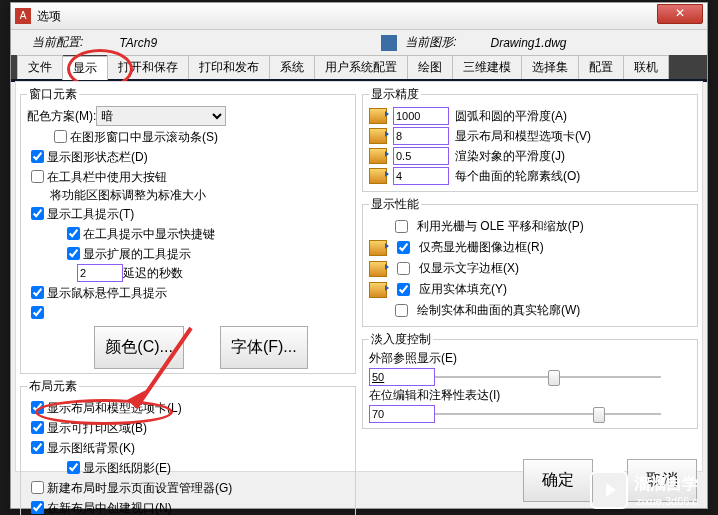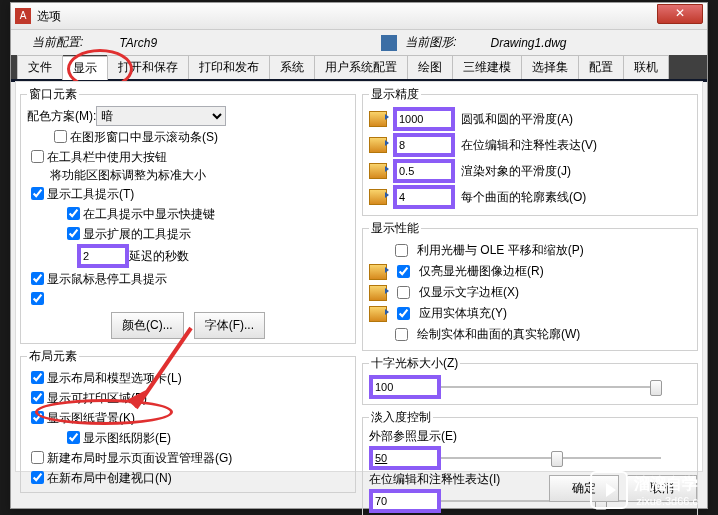--- a/index.html
+++ b/index.html
@@ -127,32 +127,33 @@
   legend { padding: 0 2px; }
   .row { display:flex; align-items:center; margin: 1px 0; line-height:16px;}
   .row.indent1 { margin-left:23px;}
   .row.indent2 { margin-left:36px;}
   .row.indent3 { margin-left:50px;}
   input[type=text].num {
     width: 50px;
     height: 16px;
     font-size: 11px;
     padding: 0 2px;
-    border: 4px solid #8b5cf6;
+    border: 1px solid #8b5cf6;
   }
   select {
     height: 20px;
     font-size: 12px;
     border: 1px solid #abadb3;
   }
   .btn {
     border: 1px solid #acacac;
     background: linear-gradient(#fdfdfd,#e3e3e3);
-    padding: 4px 10px;
-    font-size: 12px;
+    padding: 10px 10px;
+    font-size: 16px;
+    margin-left: 26px;
   }
   .btn-row { display:flex; gap:10px; justify-content:center; margin-top:4px;}
   .bottom-bar {
     position: absolute;
     bottom: 6px;
     right: 10px;
     display:flex;
     gap:8px;
   }
   .bottom-bar .btn { min-width: 70px; text-align:center;}
@@ -267,20 +268,24 @@
           <span>配色方案(M):</span>
           <select style="width:130px">
             <option>暗</option>
           </select>
         </div>
         <div class="row indent1">
             <input type="checkbox" style="">
             <span>在图形窗口中显示滚动条(S)</span>
           </div>
         <div class="row">
+            <input type="checkbox" checked="" style="">
+            <span>显示图形状态栏(D)</span>
+          </div>
+        <div class="row">
             <input type="checkbox" style="">
             <span>在工具栏中使用大按钮</span>
           </div>
         <div class="row indent1">
             <span>将功能区图标调整为标准大小</span>
           </div>
         <div class="row">
             <input type="checkbox" checked="" style="">
             <span>显示工具提示(T)</span>
           </div>
@@ -342,21 +347,21 @@
       <fieldset>
         <legend>显示精度</legend>
         <div class="prec-row">
             <span class="gold-icon"></span>
             <input type="text" class="num" value="1000" style="">
             <span>圆弧和圆的平滑度(A)</span>
           </div>
         <div class="prec-row">
             <span class="gold-icon"></span>
             <input type="text" class="num" value="8" style="">
-            <span>在位编辑和注释性表达(V)</span>
+            <span>显示布局和模型选项卡(V)</span>
           </div>
         <div class="prec-row">
             <span class="gold-icon"></span>
             <input type="text" class="num" value="0.5" style="">
             <span>渲染对象的平滑度(J)</span>
           </div>
         <div class="prec-row">
             <span class="gold-icon"></span>
             <input type="text" class="num" value="4" style="">
             <span>每个曲面的轮廓素线(O)</span>
@@ -385,29 +390,20 @@
             <input type="checkbox" checked="" style="">
             <span>应用实体填充(Y)</span>
           </div>
         <div class="prec-row">
             <span style="width:16px"></span>
             <input type="checkbox" style="">
             <span>绘制实体和曲面的真实轮廓(W)</span>
           </div>
       </fieldset>
 
-      <fieldset>
-        <legend>十字光标大小(Z)</legend>
-        <div class="row">
-          <input type="text" class="num" style="width: 60px;" value="100">
-          <div class="slider-track">
-              <div class="slider-thumb" style="left:95%"></div>
-            </div>
-        </div>
-      </fieldset>
 
       <fieldset>
         <legend>淡入度控制</legend>
         <div>外部参照显示(E)</div>
         <div class="row">
           <input type="text" class="num" style="width: 60px; text-decoration: underline;" value="50">
           <div class="slider-track">
               <div class="slider-thumb" style="left:50%"></div>
             </div>
         </div>

